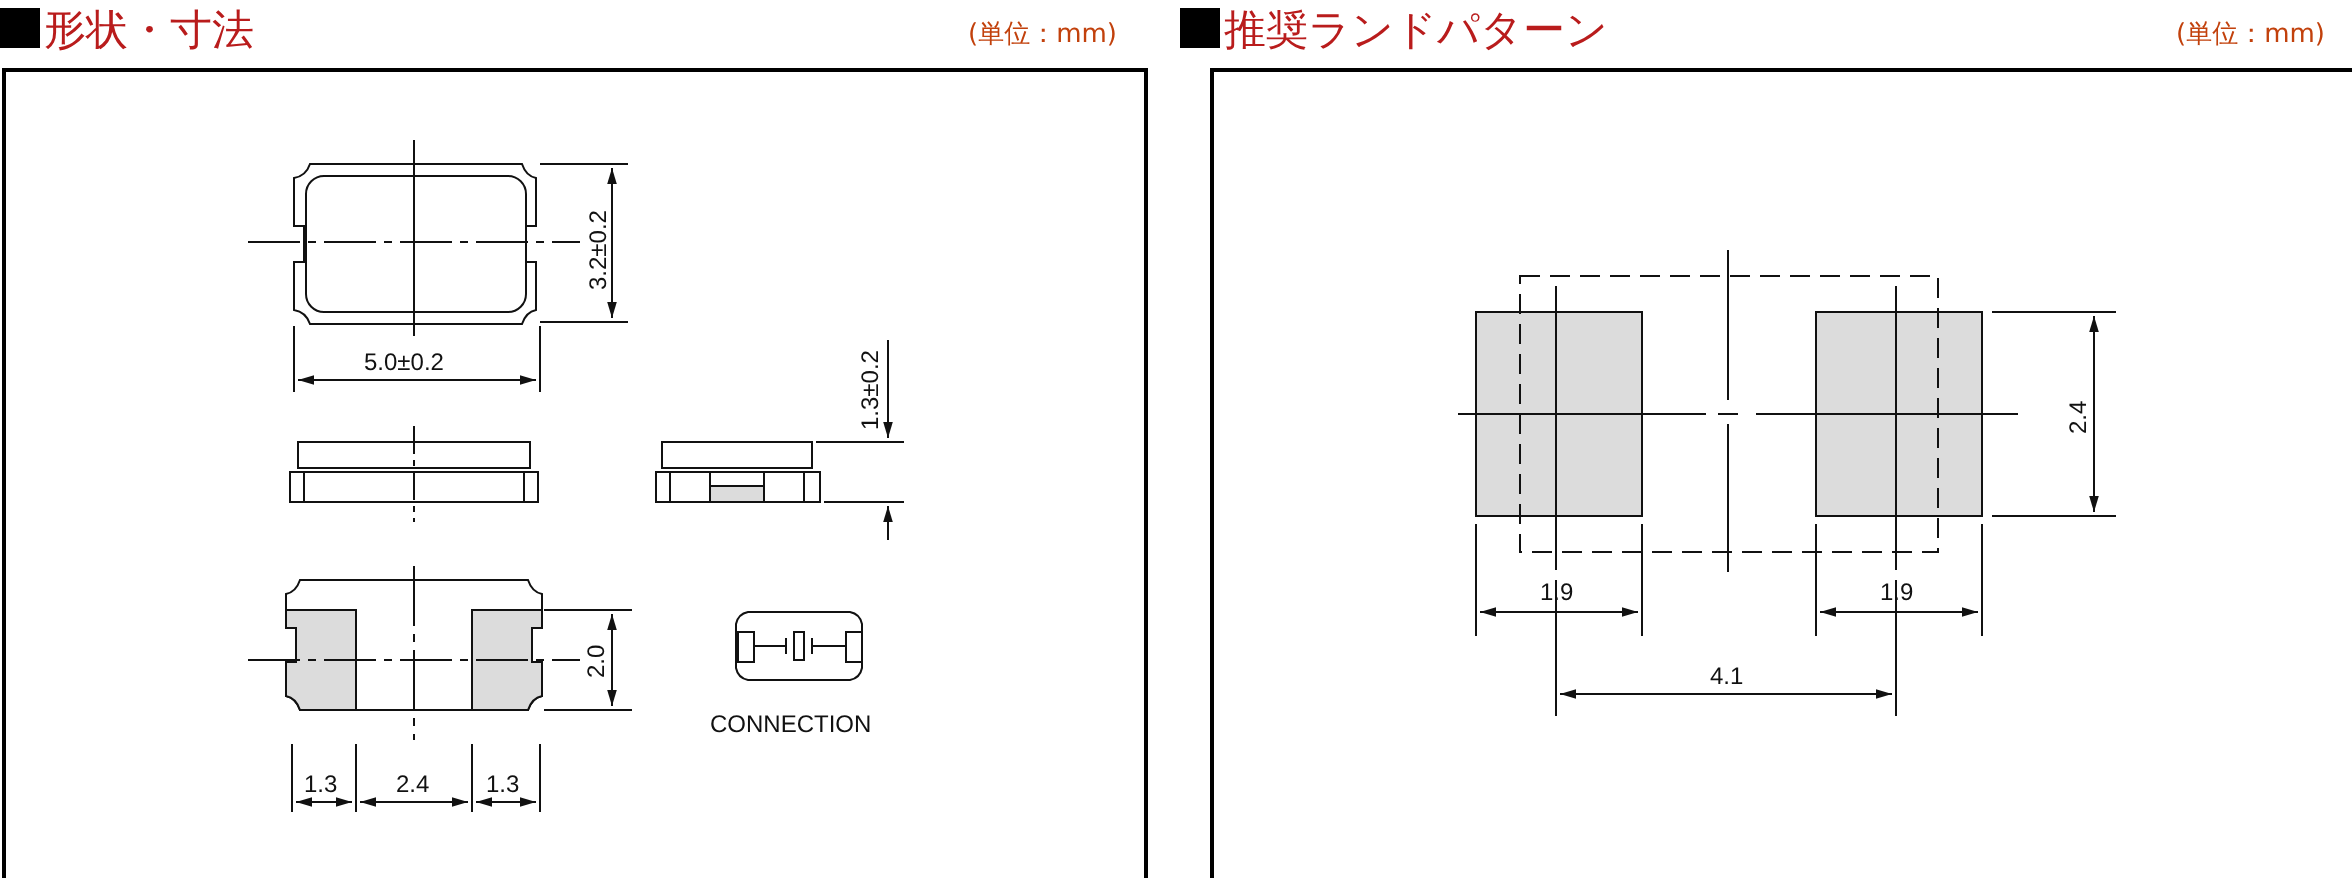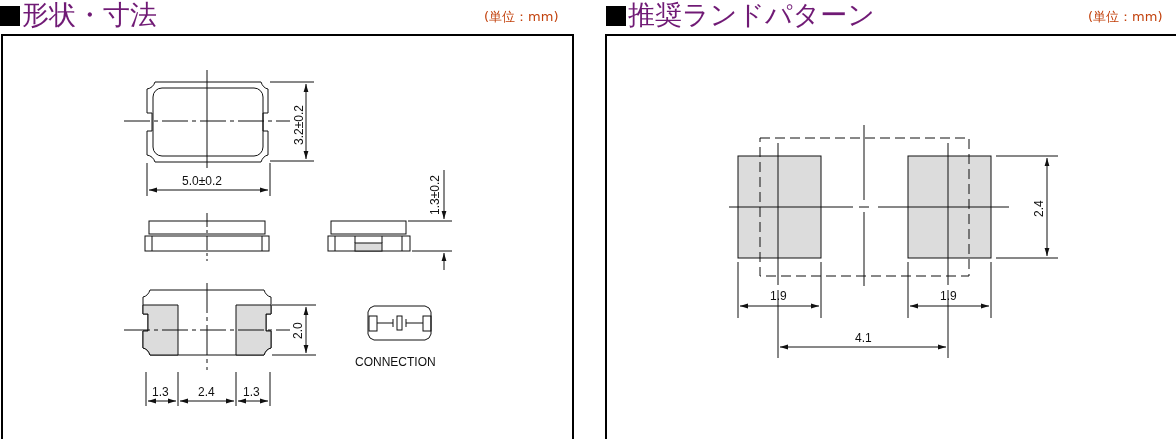--- a/index.html
+++ b/index.html
@@ -1,32 +1,32 @@
 <!DOCTYPE html>
 <html><head>
 <meta charset="utf-8">
 <style>
   html, body { margin:0; padding:0; background:#ffffff; }
   body { width:1176px; height:439px; position:relative; overflow:hidden; font-family:"DejaVu Sans", sans-serif; }
-  .hdr { position:absolute; top:0; font-size:27px; color:#701a75; white-space:nowrap; line-height:30px; }
+  .hdr { position:absolute; top:0; font-size:21px; color:#b91c1c; white-space:nowrap; line-height:30px; }
   .hdr .sq { display:inline-block; width:20px; height:20px; background:#000; vertical-align:-2px; margin-right:2px; }
   .unit { position:absolute; top:8px; font-size:13px; color:#c2410c; white-space:nowrap; }
   .panel { position:absolute; top:34px; border:2px solid #000; border-bottom:none; background:#fff; }
   svg { position:absolute; left:0; top:0; }
   svg text { font-family:"Liberation Sans", sans-serif; font-size:12px; fill:#111; }
 </style>
 </head>
 <body>
 
 <div class="hdr" style="left:0;">
   <span class="sq"></span><span>形状・寸法</span>
 </div>
 <div class="unit" style="left:484px;">(単位：mm)</div>
 
-<div class="hdr" style="left:606px;">
+<div class="hdr" style="left:590px;">
   <span class="sq"></span><span>推奨ランドパターン</span>
 </div>
 <div class="unit" style="left:1088px;">(単位：mm)</div>
 
 <div class="panel" style="left:1px; width:569px; height:410px;"></div>
 <div class="panel" style="left:605px; width:575px; height:410px;"></div>
 
 <svg width="1176" height="439" viewBox="0 0 1176 439">
   <defs>
     <marker id="arr" viewBox="0 0 10 10" refX="10" refY="5" markerWidth="8" markerHeight="8" orient="auto-start-reverse">

